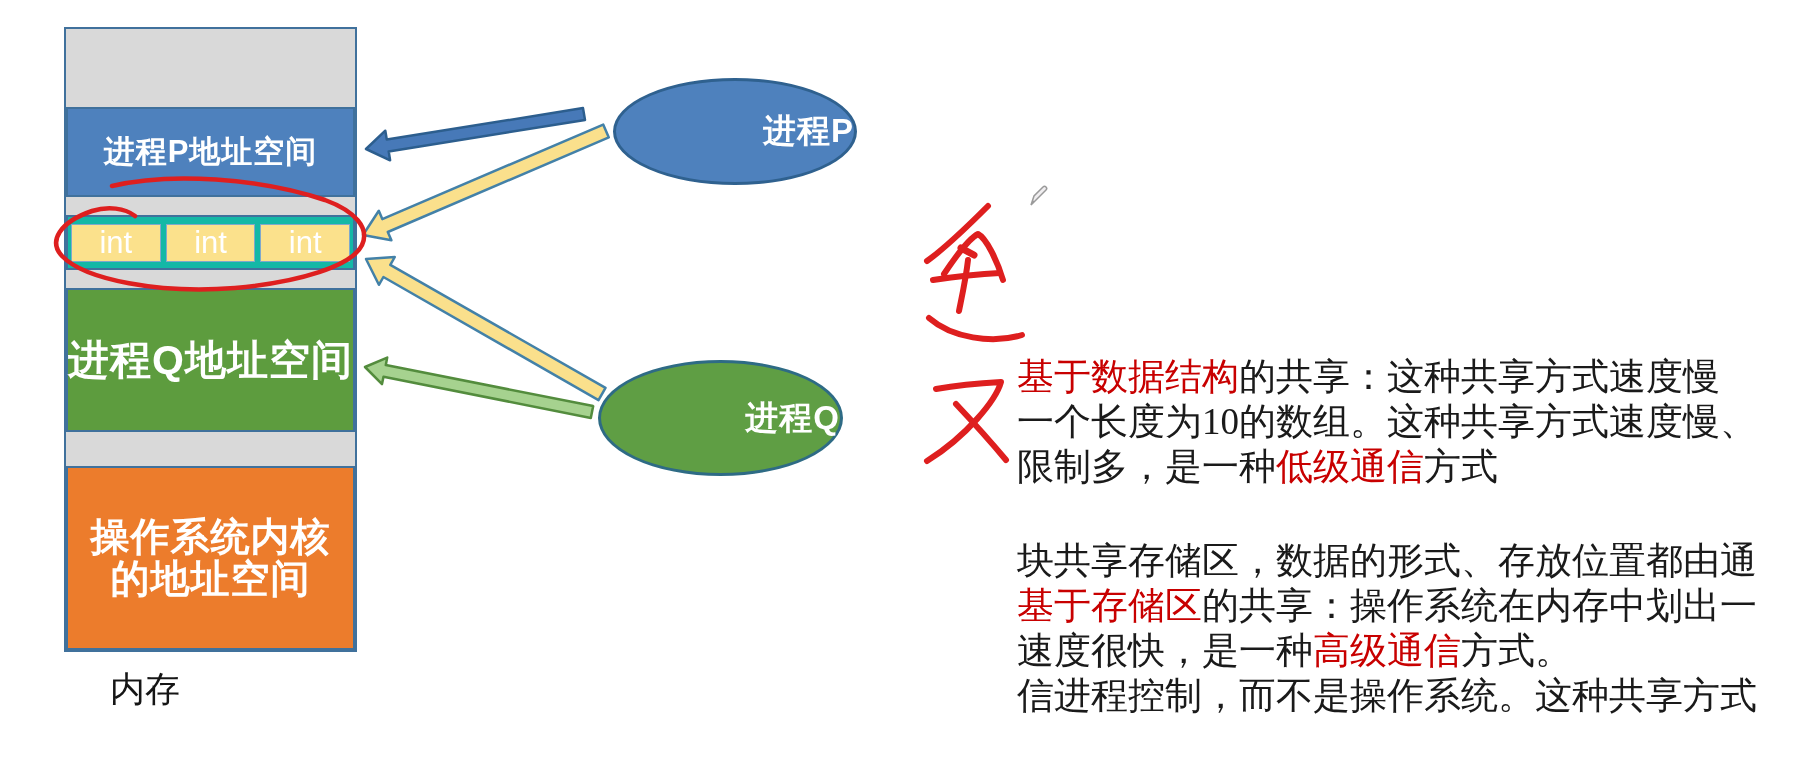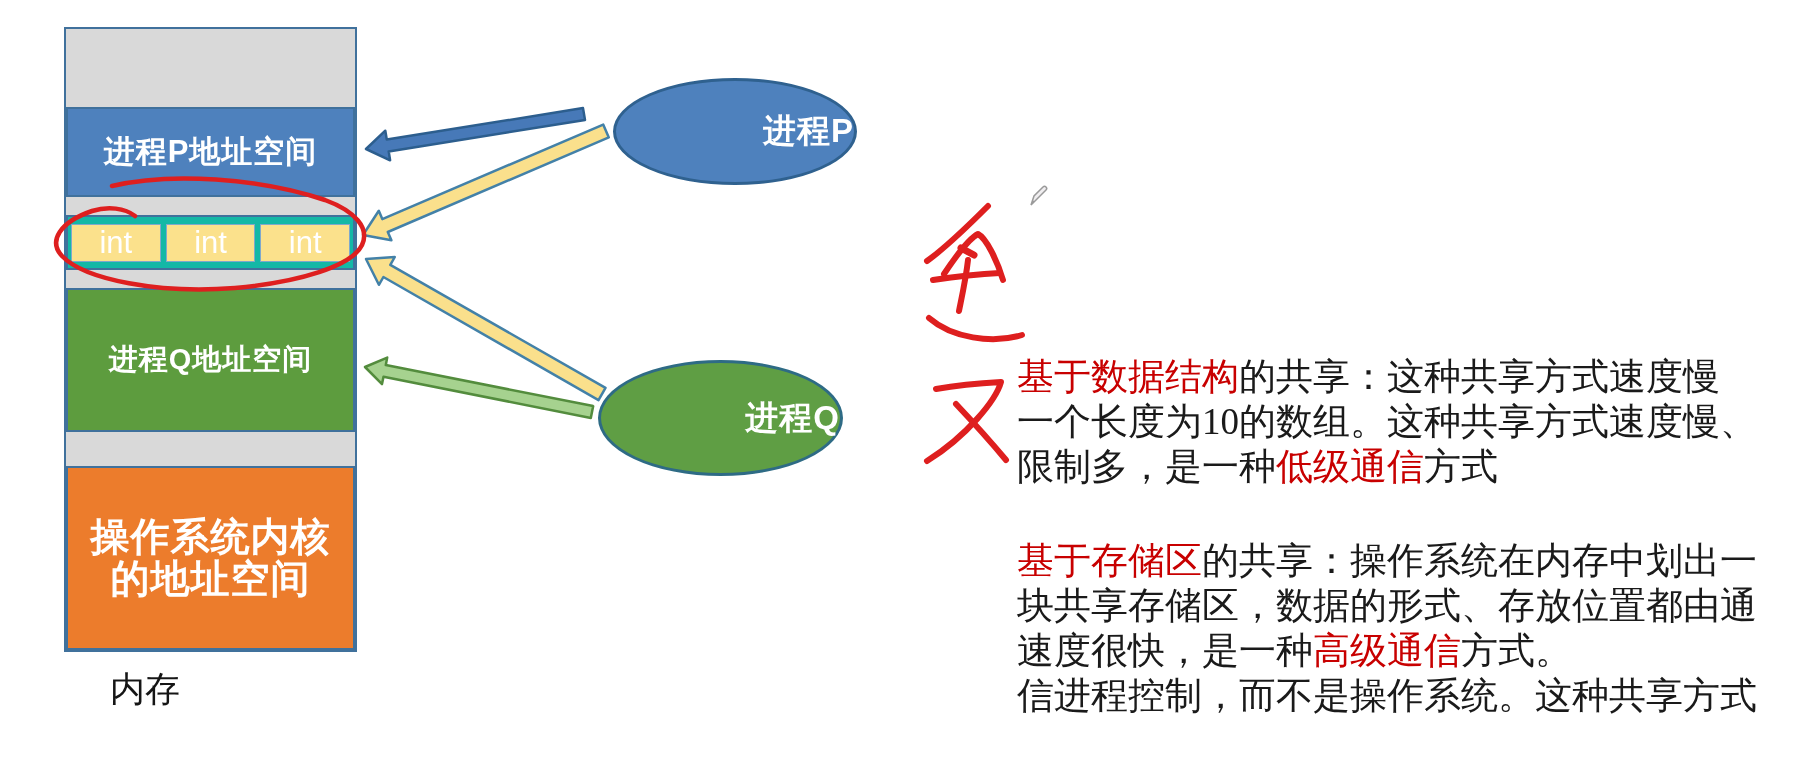--- a/index.html
+++ b/index.html
@@ -20,21 +20,21 @@
   .b-gray3{height:18px;}
   .b-gray4{height:34px;}
   .b-blue{height:90px;background:var(--block_blue);border:2px solid var(--box_border);
           color:#fff;font-size:31px;font-weight:bold;letter-spacing:1px;}
   .b-int{height:55px;background:#14b8a6;border:2px solid var(--box_border);
          display:flex;gap:5px;padding:3px;}
   .intcell{flex:1;background:var(--cell_yellow);border:1px solid var(--cell_border);
            display:flex;align-items:center;justify-content:center;
            color:#fff;font-size:31px;}
   .b-green{height:144px;background:var(--block_green);border:2px solid var(--box_border);
-           color:#fff;font-size:29px;font-weight:bold;letter-spacing:1px;}
+           color:#fff;font-size:41px;font-weight:bold;letter-spacing:1px;}
   .b-orange{flex:1;background:var(--block_orange);border:2px solid var(--box_border);
             color:#fff;font-size:39px;font-weight:bold;flex-direction:column;
             line-height:42px;letter-spacing:1px;}
   .mem-caption{position:absolute;left:110px;top:658px;width:200px;text-align:left;
                font-size:35px;color:#151515;z-index:1;}
 
   
   .proc{position:absolute;z-index:3;border-radius:50%;box-sizing:border-box;
         display:flex;align-items:center;justify-content:flex-end;
         color:#fff;font-size:33px;font-weight:bold;letter-spacing:1px;}
@@ -99,22 +99,22 @@
     <span>进程Q</span>
   </div>
 
   <div class="paras">
     <div class="para para-0" id="para-0">
         <div><span class="red">基于数据结构</span><span>的共享：这种共享方式速度慢</span></div>
         <div><span>一个长度为10的数组。这种共享方式速度慢、</span></div>
         <div><span>限制多，是一种</span><span class="red">低级通信</span><span>方式</span></div>
       </div>
     <div class="para para-1" id="para-1">
+        <div><span>块共享存储区，数据的形式、存放位置都由通</span></div>
         <div><span class="red">基于存储区</span><span>的共享：操作系统在内存中划出一</span></div>
-        <div><span>块共享存储区，数据的形式、存放位置都由通</span></div>
         <div><span>速度很快，是一种</span><span class="red">高级通信</span><span>方式。</span></div>
         <div><span>信进程控制，而不是操作系统。这种共享方式</span></div>
       </div>
   </div>
 
   <svg id="ink-layer" class="layer" width="1817" height="768">
       <path d="M 112,178 C 170,164 260,170 325,192 C 355,203 370,220 362,237 C 352,258 300,274 235,280 C 160,286 85,272 62,248 C 48,233 60,214 92,203 C 108,198 125,200 135,208" fill="none" stroke="#DE1F1F" stroke-width="4.5" stroke-linecap="round" stroke-linejoin="round"></path>
       <path d="M 988,198 C 970,216 948,238 927,253" fill="none" stroke="#DE1F1F" stroke-width="6" stroke-linecap="round" stroke-linejoin="round"></path>
       <path d="M 944,266 C 956,248 970,230 978,226 C 986,230 997,252 1003,272" fill="none" stroke="#DE1F1F" stroke-width="6" stroke-linecap="round" stroke-linejoin="round"></path>
       <path d="M 961,240 L 974,247" fill="none" stroke="#DE1F1F" stroke-width="7" stroke-linecap="round" stroke-linejoin="round"></path>

